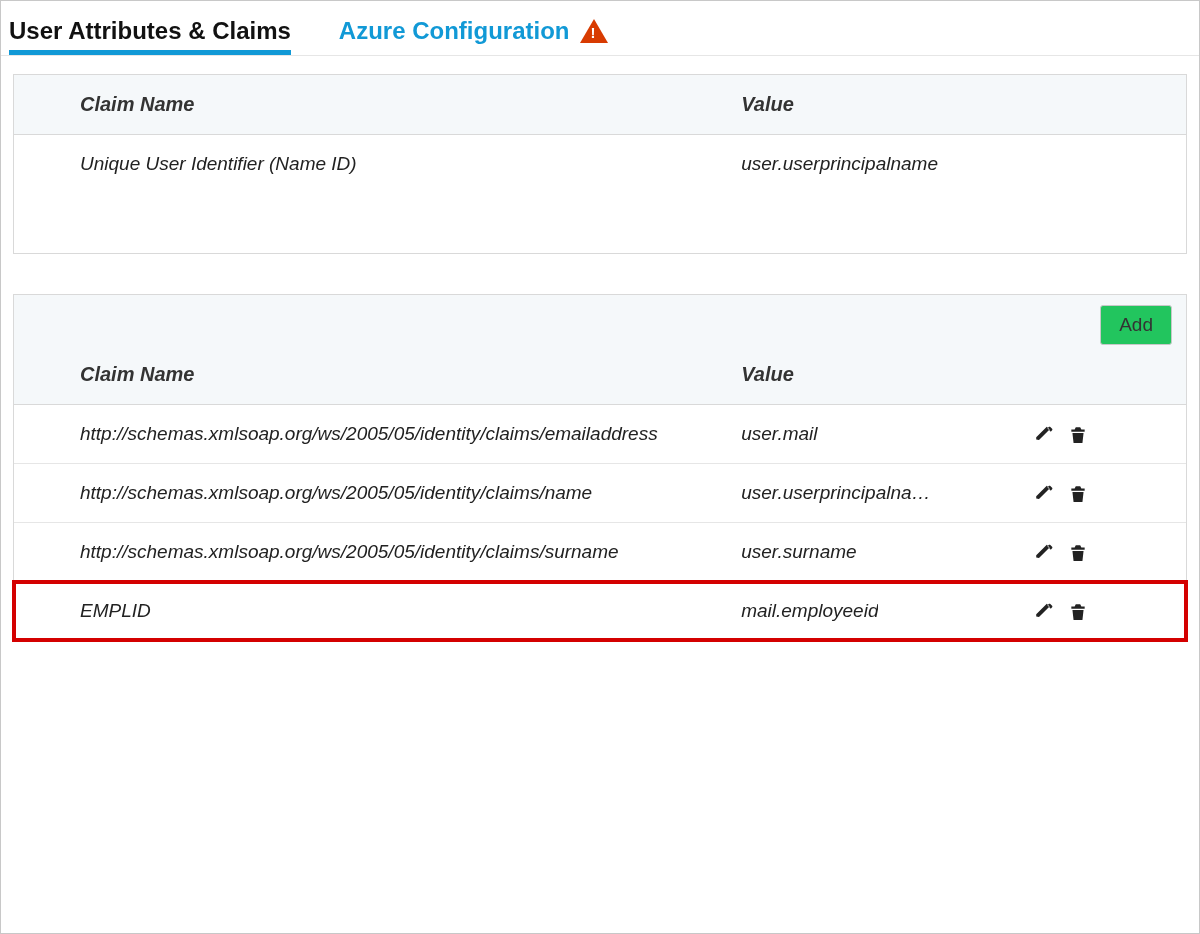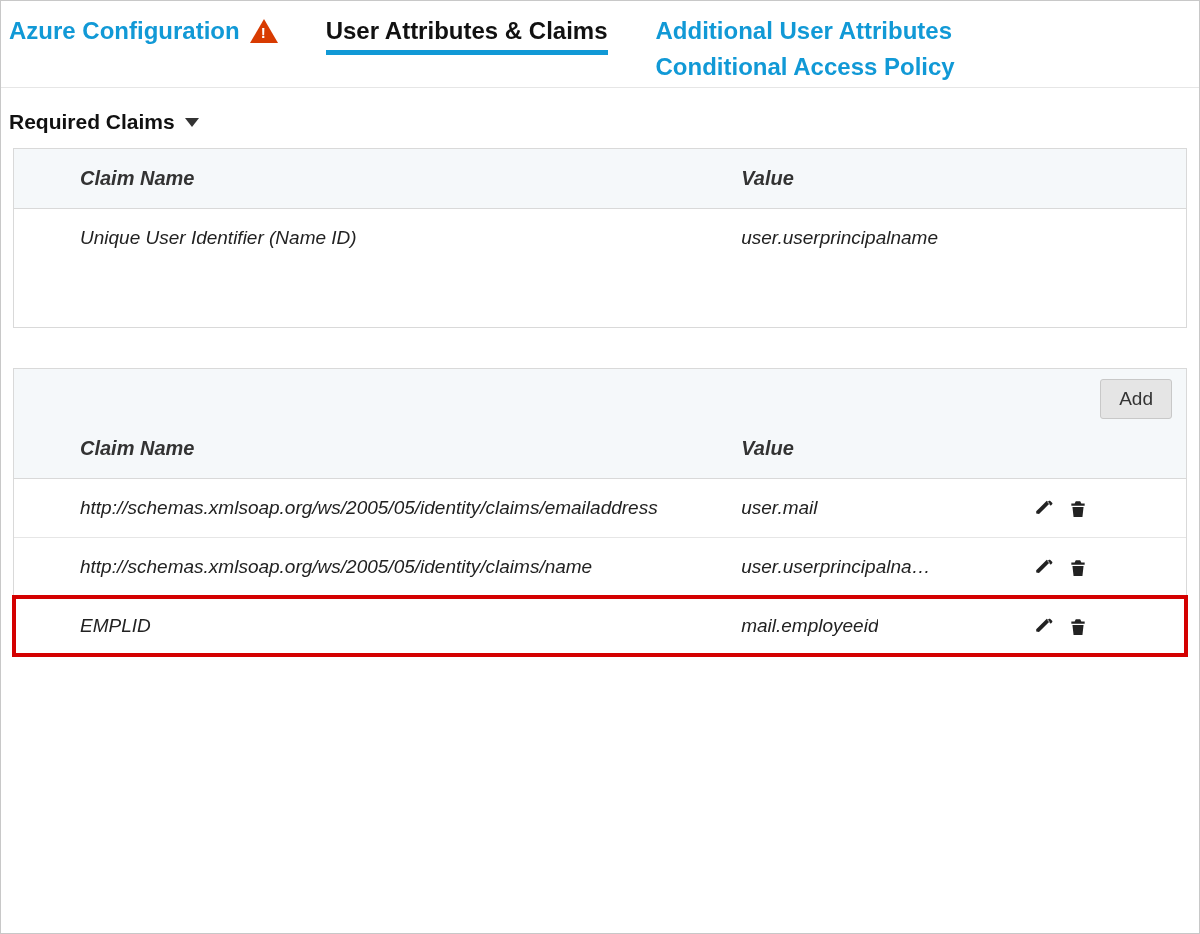--- a/index.html
+++ b/index.html
@@ -89,21 +89,21 @@
     background: #fff;
   }
   .card-toolbar{
     display:flex;
     justify-content:flex-end;
     padding:10px 14px 0 0;
     background:#f5f8fa;
   }
   .btn {
     border:1px solid #c8c8c8;
-    background:#e5e5e5;
+    background:#22c55e;
     padding:8px 18px;
     font-size:19px;
     color:#333;
     cursor:pointer;
     border-radius:3px;
   }
   .tbl { width:100%; border-collapse: collapse; font-style: italic; }
   .tbl thead th{
     text-align:left;
     font-size:20px;
@@ -150,42 +150,30 @@
     outline: 4px solid #d40000;
     outline-offset: -2px;
   }
 </style>
 </head>
 <body>
 
 <div class="frame">
 
   <div class="tabbar">
+    <div class="tab active">
+      <span>User Attributes &amp; Claims</span>
+    </div>
     <div class="tab">
       <span>Azure Configuration</span>
       <span class="warn-tri"></span>
     </div>
-    <div class="tab active">
-      <span>User Attributes &amp; Claims</span>
-    </div>
-    <div class="tabstack">
-      <div class="tab">
-        <span>Additional User Attributes</span>
-      </div>
-      <div class="tab">
-        <span>Conditional Access Policy</span>
-      </div>
-    </div>
   </div>
 
   <div class="section req">
-    <div class="section-header">
-      <span>Required Claims</span>
-      <span class="caret"></span>
-    </div>
     <div class="card">
       <table class="tbl">
         <thead>
           <tr>
             <th class="col-name">Claim Name</th>
             <th class="col-value">Value</th>
             <th class="col-actions"></th>
           </tr>
         </thead>
         <tbody>
@@ -234,20 +222,34 @@
                 <div class="actions">
                   <span class="icon-btn"><svg viewBox="0 0 18 18">
                       <use href="#pencil-path"></use>
                     </svg></span>
                   <span class="icon-btn"><svg viewBox="0 0 18 18">
                       <use href="#trash-path"></use>
                     </svg></span>
                 </div>
               </td>
             </tr>
+            <tr>
+              <td>http://schemas.xmlsoap.org/ws/2005/05/identity/claims/surname</td>
+              <td><span class="val-trunc">user.surname</span></td>
+              <td>
+                <div class="actions">
+                  <span class="icon-btn"><svg viewBox="0 0 18 18">
+                      <use href="#pencil-path"></use>
+                    </svg></span>
+                  <span class="icon-btn"><svg viewBox="0 0 18 18">
+                      <use href="#trash-path"></use>
+                    </svg></span>
+                </div>
+              </td>
+            </tr>
             <tr class="hl-row">
               <td>EMPLID</td>
               <td><span class="val-trunc">mail.employeeid</span></td>
               <td>
                 <div class="actions">
                   <span class="icon-btn"><svg viewBox="0 0 18 18">
                       <use href="#pencil-path"></use>
                     </svg></span>
                   <span class="icon-btn"><svg viewBox="0 0 18 18">
                       <use href="#trash-path"></use>

